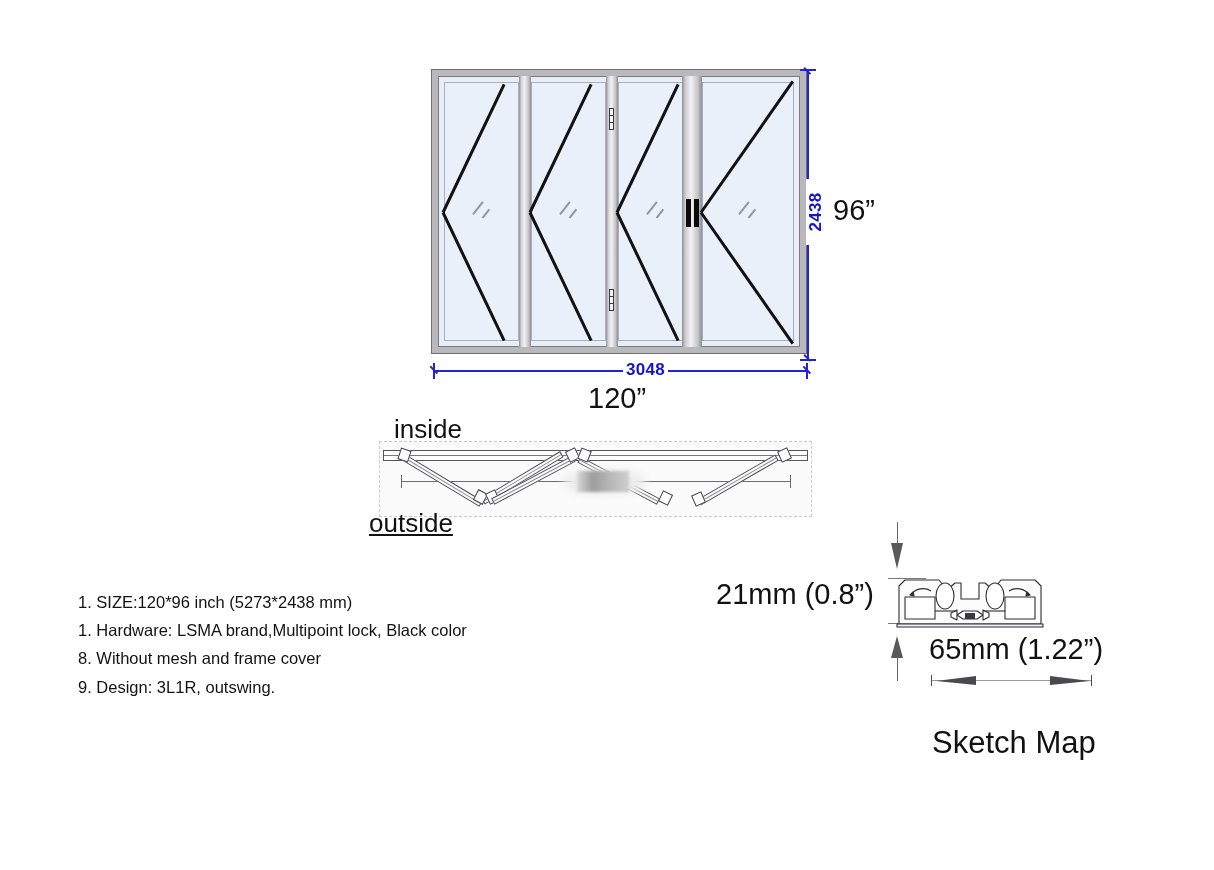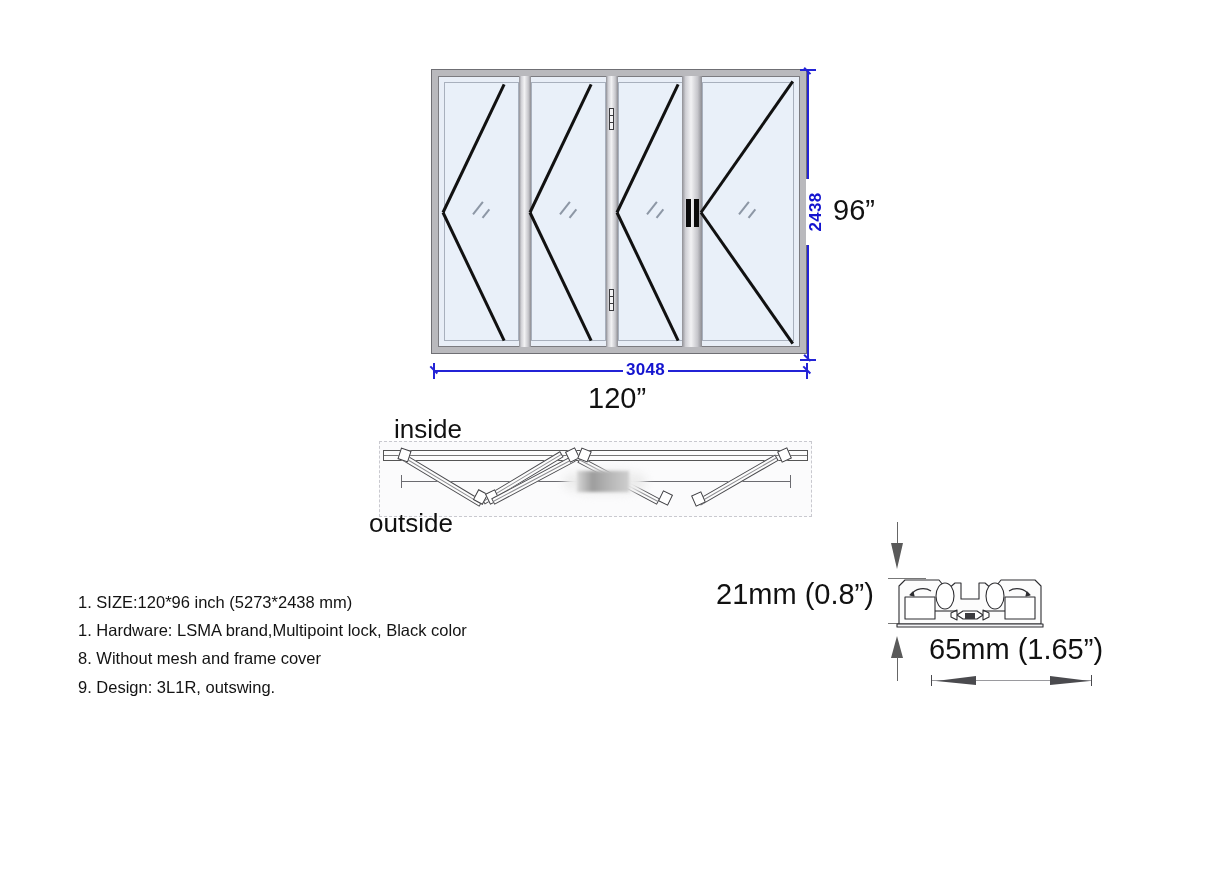--- a/index.html
+++ b/index.html
@@ -268,21 +268,21 @@
   <div class="pivot-blk" style="left:277px; top:45px; transform: rotate(26deg);"></div>
 
   <div class="leaf" style="left:316px; top:52px; width:90px; transform: rotate(-30deg);"></div>
   <div class="pivot-blk" style="left:310px; top:46px; transform: rotate(-24deg);"></div>
   <div class="pivot-blk" style="left:396px; top:2px; transform: rotate(-24deg);"></div>
 
   <div class="blur-halo" style="left:181px; top:23px; width:82px; height:24px;"></div>
   <div class="blur-label" style="left:194px; top:24px; width:52px; height:21px;"></div>
 </div>
 
-<div class="plan-side-label" style="left:369px; top:508px;">outside</div>
+<div class="plan-side-label" style="left:369px; top:508px;text-decoration:underline;">outside</div>
 
 <div class="abs" id="spec-list">
   <div class="spec-row">1. SIZE:120*96 inch (5273*2438 mm)</div>
   <div class="spec-row">1. Hardware: LSMA brand,Multipoint lock, Black color</div>
   <div class="spec-row">8. Without mesh and frame cover</div>
   <div class="spec-row">9. Design: 3L1R, outswing.</div>
 </div>
 
 <div class="abs" id="sketch-map">
 
@@ -326,14 +326,15 @@
 
   <div class="hdim-line" style="left:232px; top:160px; width:160px;"></div>
   <div class="hdim-end" style="left:231px; top:155px;"></div>
   <div class="hdim-end" style="left:391px; top:155px;"></div>
   <svg style="position:absolute; left:232px; top:152px;" width="162" height="18" viewBox="0 0 162 18">
     <polygon points="4,9 44,4 44,13" fill="#4a4a4e"></polygon>
     <polygon points="158,9 118,4 118,13" fill="#4a4a4e"></polygon>
   </svg>
 
   <div class="sk-label" style="left:16px; top:58px;">21mm (0.8”)</div>
-  <div class="sk-label" style="left:229px; top:113px;">65mm (1.65”)</div>
+  <div class="sk-label" style="left:229px; top:113px;">65mm (1.22”)</div>
+  <div class="sk-title" style="left:232px; top:205px;">Sketch Map</div>
 </div>
 
 </body></html>

